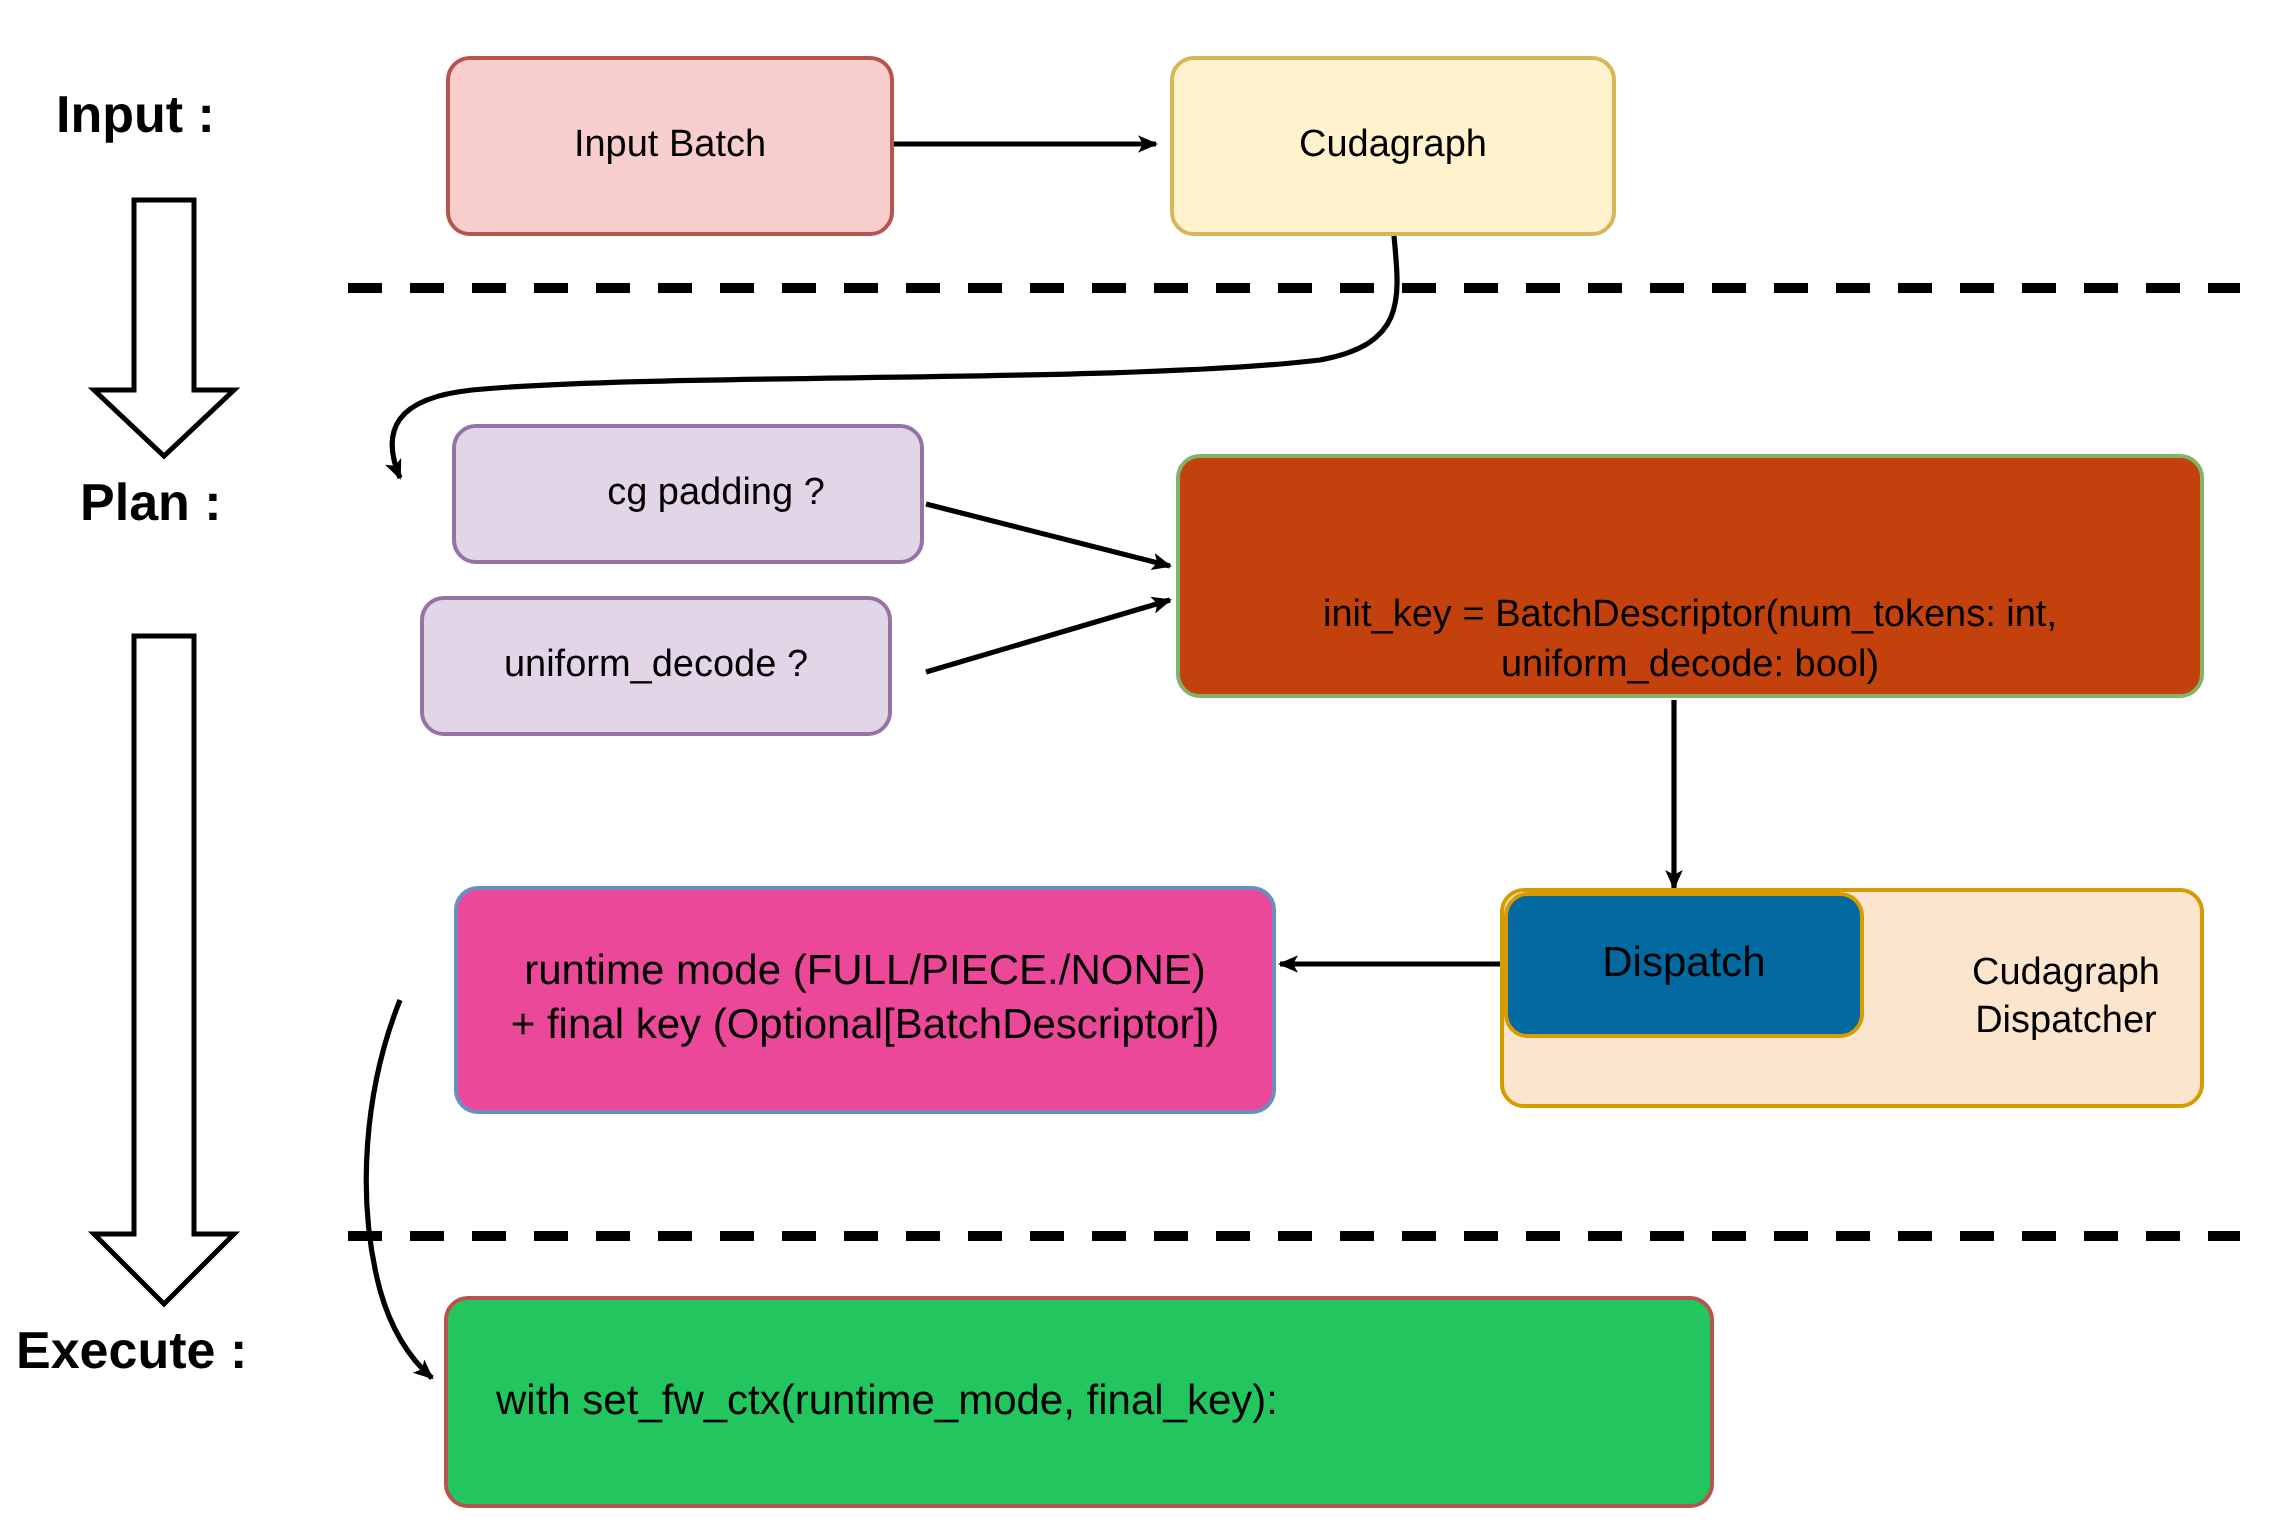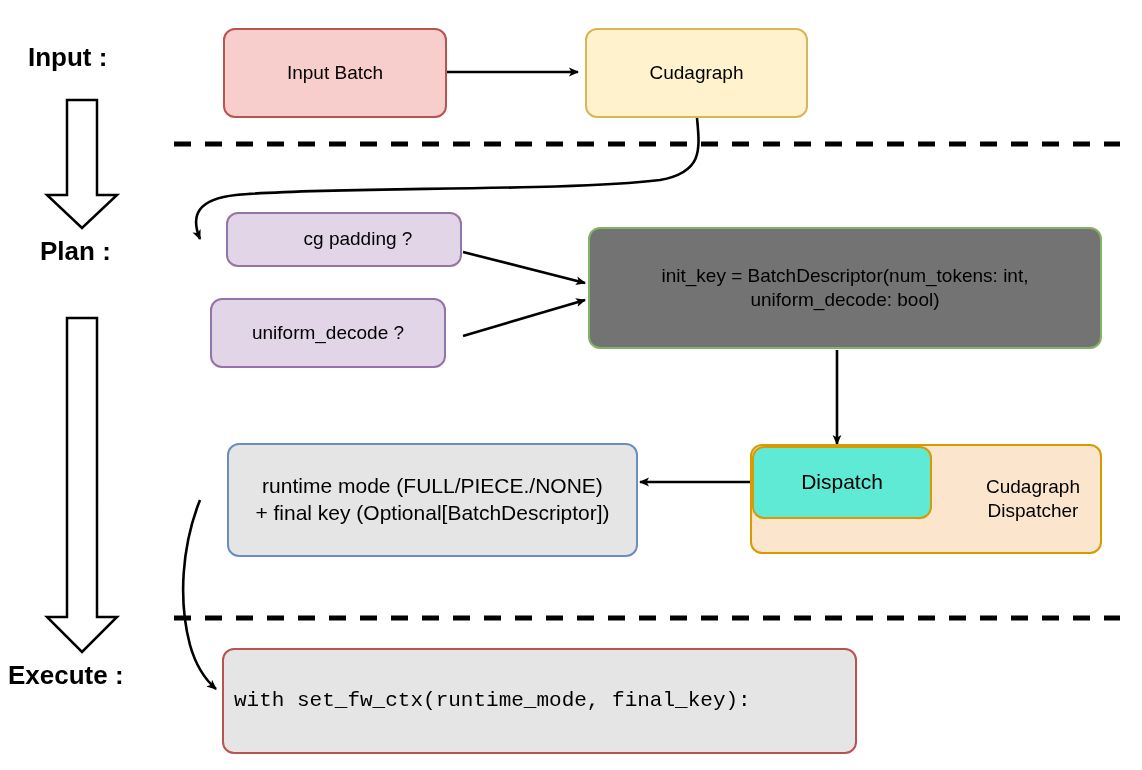--- a/index.html
+++ b/index.html
@@ -63,48 +63,49 @@
   }
   .node.yellow {
     background: #fff2cc;
     border-color: #d6b656;
   }
   .node.purple {
     background: #e1d5e7;
     border-color: #9673a6;
   }
   .node.green {
-    background: #737373;
+    background: #c2410c;
     border-color: #82b366;
+    align-items: flex-end;
   }
   .node.blue {
-    background: #e5e5e5;
+    background: #ec4899;
     border-color: #6c8ebf;
   }
   .node.orange-outer {
     background: #fce5cd;
     border-color: #d79b00;
     align-items: center;
     justify-content: flex-end;
     padding-right: 20px;
   }
   .node.orange-inner {
-    background: #5eead4;
+    background: #0369a1;
     border-color: #d79b00;
     text-align: center;
   }
   .node.code {
-    background: #e5e5e5;
+    background: #22c55e;
     border-color: #b85450;
-    font-family: Liberation Mono, monospace;
+    font-family: Liberation Sans, sans-serif;
     font-size: 21px;
     justify-content: flex-start;
     align-items: center;
     text-align: left;
-    padding-left: 10px;
+    padding-left: 24px;
     line-height: 1.45;
   }
   .code-text {
     white-space: pre;
     display: block;
   }
   .nowrap { white-space: nowrap; }
   .two-line { white-space: pre-line; }
 </style>
 </head>
@@ -149,21 +150,21 @@
   <div class="stage-label" style="left:8px; top:660px;">Execute :</div>
 
   <div class="node pink" style="left:223px; top:28px; width:224px; height:90px;">
     <span class="nowrap">Input Batch</span>
   </div>
 
   <div class="node yellow" style="left:585px; top:28px; width:223px; height:90px;">
     <span class="nowrap">Cudagraph</span>
   </div>
 
-  <div class="node purple" style="left:226px; top:212px; width:236px; height:55px;padding-left:36px;">
+  <div class="node purple" style="left:226px; top:212px; width:236px; height:70px;padding-left:36px;">
     <span class="nowrap">cg padding ?</span>
   </div>
 
   <div class="node purple" style="left:210px; top:298px; width:236px; height:70px;">
     <span class="nowrap">uniform_decode ?</span>
   </div>
 
   <div class="node green" style="left:588px; top:227px; width:514px; height:122px;">
     <span class="two-line">init_key = BatchDescriptor(num_tokens: int,
 uniform_decode: bool)</span>

